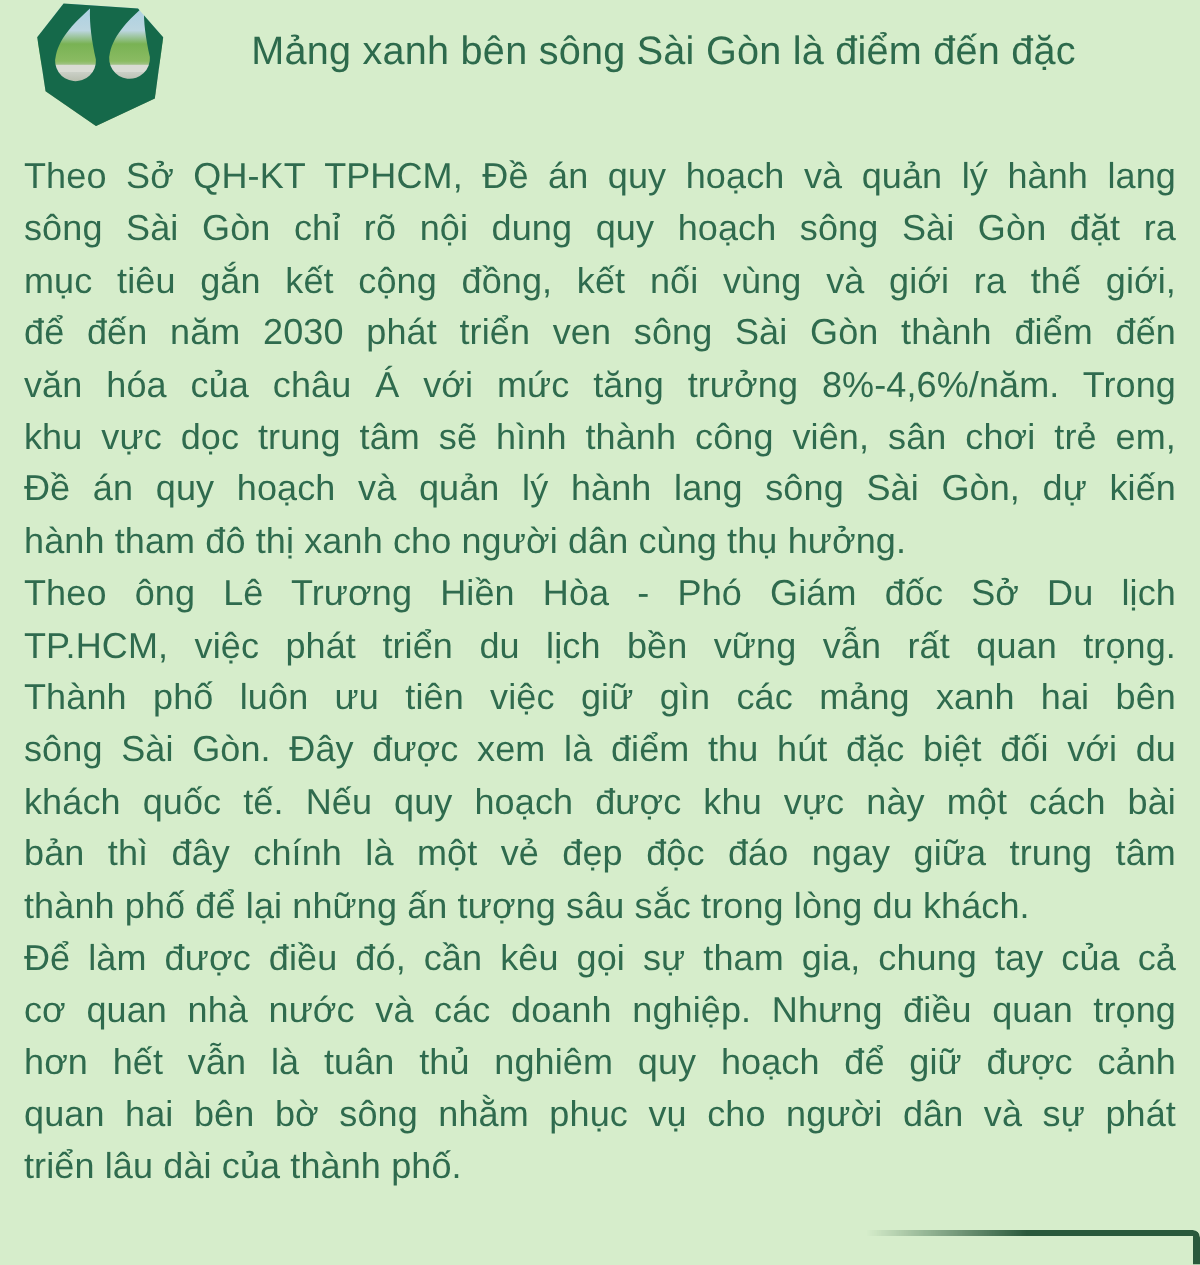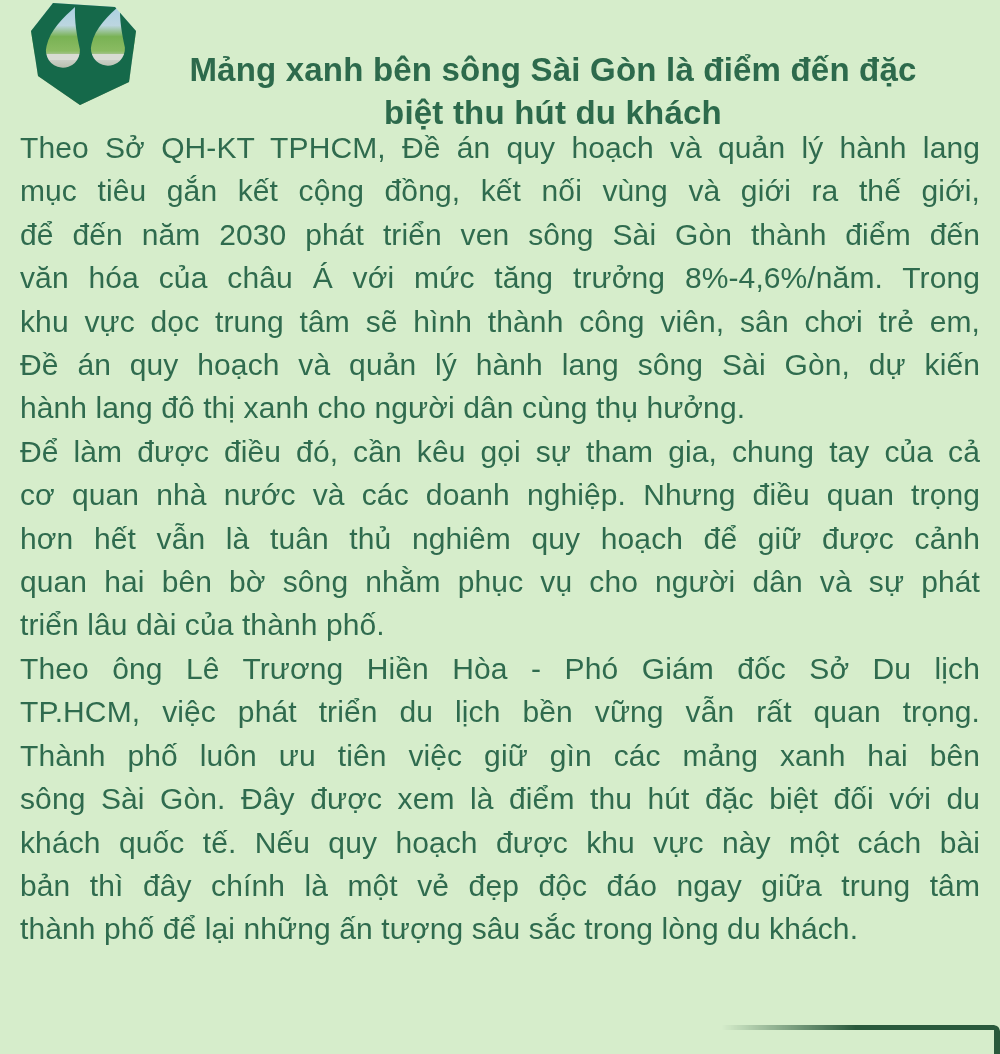--- a/index.html
+++ b/index.html
@@ -14,27 +14,26 @@
   .header {
     display: flex;
     align-items: flex-start;
     height: 118px;
     padding: 0 10px 0 16px;
   }
   .badge { width: 122px; height: 104px; flex: none; margin-top: 2px; }
   .title {
     flex: 1;
     text-align: center;
-    font-weight: bold;
+    font-weight: normal;
     font-size: 33px;
     line-height: 43px;
     color: #2d6a4c;
     padding: 20px 28px 0 6px;
     letter-spacing: 0.2px;
-    margin-top: 28px;
   }
   .content { padding: 8px 20px 0 20px; }
   .line {
     font-size: 30px;
     line-height: 43.4px;
     text-align: justify;
     text-align-last: justify;
     letter-spacing: 0.1px;
   }
   .line.end {
@@ -79,45 +78,45 @@
       </mask>
     </defs>
     <g clip-path="url(#badge-clip)">
       <rect x="15" y="1" width="105" height="102" fill="url(#photo-grad)"></rect>
       <rect x="15" y="52" width="105" height="6" fill="#d9dcd4"></rect>
     </g>
     <polygon points="37,1 99,5 120,29 113,80 64,103 22,74 15,29" fill="#15694a" mask="url(#quote-holes)"></polygon>
   </svg>
   <div class="title">
     <div>Mảng xanh bên sông Sài Gòn là điểm đến đặc</div>
-    <div>biệt thu hút du khách</div>
   </div>
 </div>
 
 <div class="content">
   <div>
     <div class="line">Theo Sở QH-KT TPHCM, Đề án quy hoạch và quản lý hành lang</div>
+    <div class="line">sông Sài Gòn chỉ rõ nội dung quy hoạch sông Sài Gòn đặt ra</div>
     <div class="line">mục tiêu gắn kết cộng đồng, kết nối vùng và giới ra thế giới,</div>
     <div class="line">để đến năm 2030 phát triển ven sông Sài Gòn thành điểm đến</div>
     <div class="line">văn hóa của châu Á với mức tăng trưởng 8%-4,6%/năm. Trong</div>
     <div class="line">khu vực dọc trung tâm sẽ hình thành công viên, sân chơi trẻ em,</div>
     <div class="line">Đề án quy hoạch và quản lý hành lang sông Sài Gòn, dự kiến</div>
-    <div class="line end">hành lang đô thị xanh cho người dân cùng thụ hưởng.</div>
-  </div>
-  <div>
-    <div class="line">Để làm được điều đó, cần kêu gọi sự tham gia, chung tay của cả</div>
-    <div class="line">cơ quan nhà nước và các doanh nghiệp. Nhưng điều quan trọng</div>
-    <div class="line">hơn hết vẫn là tuân thủ nghiêm quy hoạch để giữ được cảnh</div>
-    <div class="line">quan hai bên bờ sông nhằm phục vụ cho người dân và sự phát</div>
-    <div class="line end">triển lâu dài của thành phố.</div>
+    <div class="line end">hành tham đô thị xanh cho người dân cùng thụ hưởng.</div>
   </div>
   <div>
     <div class="line">Theo ông Lê Trương Hiền Hòa - Phó Giám đốc Sở Du lịch</div>
     <div class="line">TP.HCM, việc phát triển du lịch bền vững vẫn rất quan trọng.</div>
     <div class="line">Thành phố luôn ưu tiên việc giữ gìn các mảng xanh hai bên</div>
     <div class="line">sông Sài Gòn. Đây được xem là điểm thu hút đặc biệt đối với du</div>
     <div class="line">khách quốc tế. Nếu quy hoạch được khu vực này một cách bài</div>
     <div class="line">bản thì đây chính là một vẻ đẹp độc đáo ngay giữa trung tâm</div>
     <div class="line end">thành phố để lại những ấn tượng sâu sắc trong lòng du khách.</div>
   </div>
+  <div>
+    <div class="line">Để làm được điều đó, cần kêu gọi sự tham gia, chung tay của cả</div>
+    <div class="line">cơ quan nhà nước và các doanh nghiệp. Nhưng điều quan trọng</div>
+    <div class="line">hơn hết vẫn là tuân thủ nghiêm quy hoạch để giữ được cảnh</div>
+    <div class="line">quan hai bên bờ sông nhằm phục vụ cho người dân và sự phát</div>
+    <div class="line end">triển lâu dài của thành phố.</div>
+  </div>
 </div>
 
 <div class="corner-rule"></div>
 
 </body></html>

